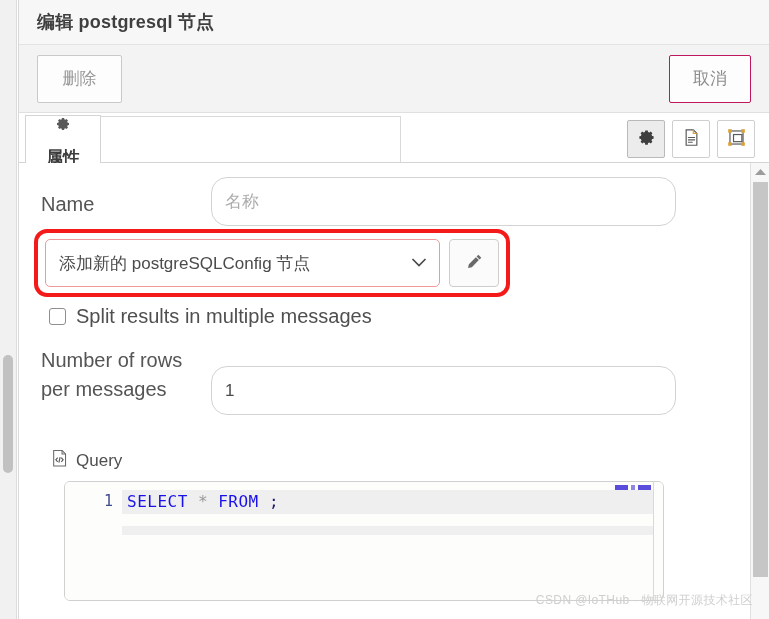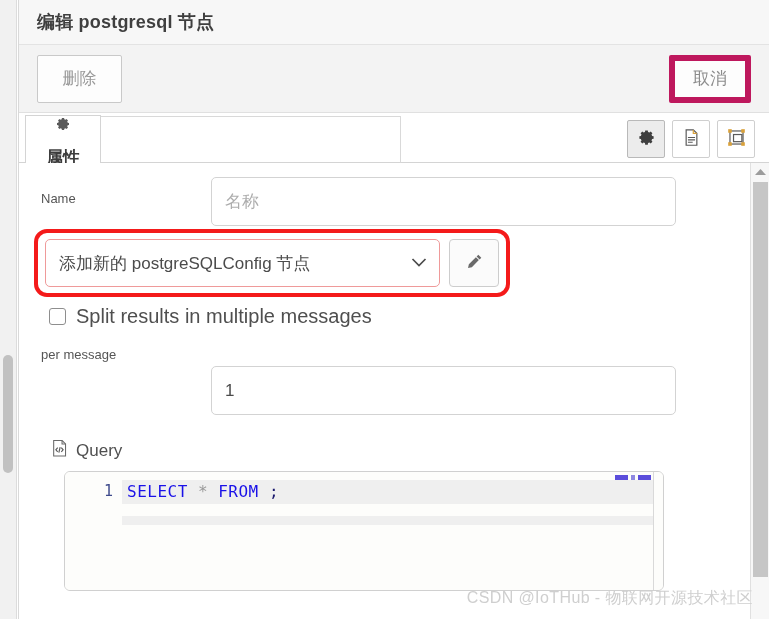--- a/index.html
+++ b/index.html
@@ -81,21 +81,21 @@
     justify-content: center;
     line-height: 1;
   }
   .btn-delete {
     background: #fdfdfd;
     border: 1px solid #c9c9c9;
     color: #9a9a9a;
   }
   .btn-cancel {
     background: #fdfdfd;
-    border: 6px solid #be185d;
+    border: 1px solid #be185d;
     color: #8c8c8c;
     min-width: 82px;
   }
   .btn-done {
     background: #ae1a2b;
     border: 1px solid #ae1a2b;
     color: #ffffff;
     min-width: 90px;
     margin-left: 12px;
   }
@@ -170,36 +170,36 @@
   }
   .row {
     display: flex;
     align-items: flex-start;
     margin-bottom: 8px;
     min-height: 48px;
   }
   .row-label {
     width: 170px;
     flex: 0 0 170px;
-    font-size: 13px;
+    font-size: 20px;
     color: #555555;
     padding-top: 13px;
     display: flex;
     align-items: flex-start;
     gap: 7px;
     line-height: 1.45;
   }
   .row-label .lbl-txt { display: block; }
   .field { flex: 1 1 auto; position: relative; }
 
   .text-input {
     width: 465px;
     height: 49px;
     border: 1px solid #d3d3d3;
-    border-radius: 5px;
+    border-radius: 16px;
     font-size: 17px;
     color: #4b4b4b;
     padding: 0 13px;
     font-family: "Liberation Sans", sans-serif;
     background: #ffffff;
     outline: none;
   }
   .text-input::placeholder { color: #adadad; }
 
   
@@ -257,21 +257,21 @@
     border: 1.6px solid #8e8e8e;
     border-radius: 3px;
     background: #ffffff;
     flex: 0 0 17px;
   }
   .check-label { font-size: 20px; color: #4f4f4f; }
 
   
   .query-head {
     display: flex; align-items: center; gap: 8px;
-    margin: 24px 0 9px 10px;
+    margin: 34px 0 9px 10px;
     font-size: 17px;
     color: #4f4f4f;
   }
   .editor {
     position: relative;
     margin-left: 23px;
     width: 600px;
     height: 120px;
     border: 1px solid #d0d0d0;
     border-radius: 6px;
@@ -353,21 +353,21 @@
     left: 2px; top: 19px;
     width: 15px; height: 395px;
     background: #c6c6c6;
     cursor: grab;
   }
 
   
   .watermark {
     position: absolute;
     right: 16px; bottom: 10px;
-    font-size: 16px;
+    font-size: 12px;
     color: #cfcfcf;
     letter-spacing: 0.4px;
     pointer-events: none;
     white-space: nowrap;
   }
 </style>
 </head>
 <body>
 
 <div id="root">
@@ -470,21 +470,22 @@
           </div>
         </div>
 
         <div class="check-row">
           <span class="chk"></span>
           <span class="check-label">Split results in multiple messages</span>
         </div>
 
         <div class="row">
           <div class="row-label" style="padding-top:2px; display:block;">
-            <span class="lbl-txt">per message</span>
+            <span class="lbl-txt">Number of rows</span>
+            <span class="lbl-txt">per messages</span>
           </div>
           <div class="field" style="padding-top:22px;">
             <input class="text-input" type="text" value="1" style="">
           </div>
         </div>
 
         <div class="query-head">
           <span>
             <svg width="17" height="18" viewBox="0 0 16 17">
               <path fill="#ffffff" stroke="#6a6a6a" stroke-width="1" d="M2.5 1.5h8l3.2 3.2v11.3h-11.2z"></path>

